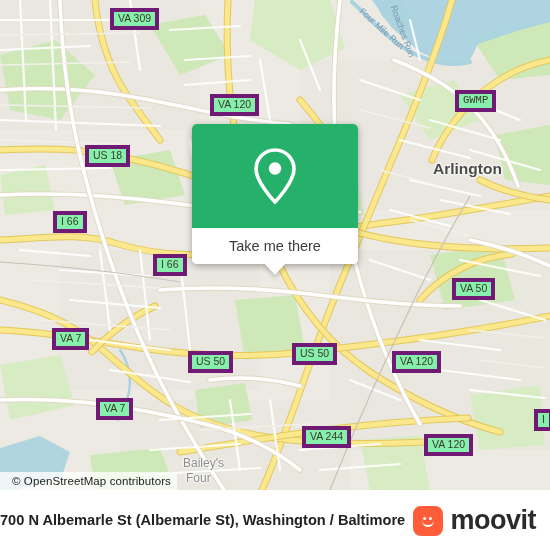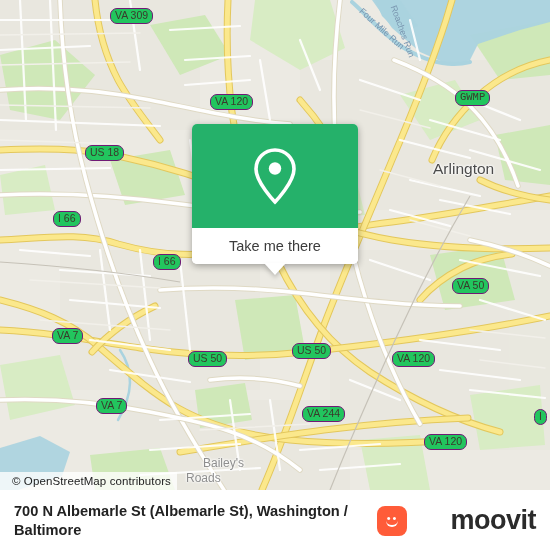--- a/index.html
+++ b/index.html
@@ -87,21 +87,20 @@
     position: absolute;
     left: 0; top: 490px;
     width: 550px; height: 60px;
     background: #ffffff;
     display: flex;
     align-items: center;
     border-top: 1px solid #ffffff;
   }
   #footer-title {
     flex: 1;
-    padding-left: 14px;
     padding-right: 6px;
     font-size: 14.6px;
     line-height: 19px;
     color: #222222;
     font-weight: 600;
   }
   #brand {
     display: flex;
     align-items: center;
     padding-right: 14px;
@@ -128,43 +127,42 @@
     left: 9px; top: 15px;
     width: 12px; height: 6px;
     border-bottom: 2.2px solid #fff;
     border-radius: 0 0 12px 12px;
   }
   #brand-name {
     font-size: 27px;
     color: #2b2b2b;
     font-weight: bold;
     letter-spacing: -0.5px;
-    margin-left: 36px;
   }
 
   
   .shield {
     position: absolute;
-    background: #22c55e;
-    border: 1px solid #701a75;
-    border-radius: 7px;
+    background: #86efac;
+    border: 4px solid #701a75;
+    border-radius: 0;
     font-size: 10.5px;
     color: #3a3a2c;
     padding: 1px 4px 1.5px 4px;
     white-space: nowrap;
     font-weight: normal;
     line-height: 11px;
   }
   .place-label {
     position: absolute;
     color: #3f3f3f;
     white-space: nowrap;
     text-shadow: 0 0 3px #fff, 0 0 3px #fff, 0 0 2px #fff;
   }
-  .place-big { font-size: 15.5px; color: #4b4b4b; }
+  .place-big { font-size: 15.5px; color: #4b4b4b; font-weight: bold; }
   .place-sm { font-size: 12px; color: #8e8e8e; }
   .river-label {
     position: absolute;
     font-size: 9px;
     color: #7a96b0;
   }
 </style>
 </head>
 <body>
 
@@ -346,39 +344,39 @@
           <path d="M480,360 L545,368"></path>
       </g>
 
       <g class="rail">
         <path d="M330,490 C350,440 372,390 396,338 C418,290 444,240 470,196"></path>
         <path d="M0,262 C60,266 120,272 180,282"></path>
       </g>
     </svg>
 
     <div class="place-label place-big" style="left:433px; top:160px;">Arlington</div>
-    <div class="place-label place-sm" style="left:183px; top:456px;margin-left:20px;">Bailey's</div>
-    <div class="place-label place-sm" style="left:186px; top:471px;">Roads</div>
+    <div class="place-label place-sm" style="left:183px; top:456px;">Bailey's</div>
+    <div class="place-label place-sm" style="left:186px; top:471px;">Four</div>
 
     <div class="river-label" style="left:364px; top:6px; transform:rotate(42deg); transform-origin:left top;">Four Mile Run</div>
     <div class="river-label" style="left:398px; top:4px; transform:rotate(70deg); transform-origin:left top;">Roaches Run</div>
 
     <div class="shield" style="left:110px; top:8px;">VA 309</div>
     <div class="shield" style="left:210px; top:94px;">VA 120</div>
     <div class="shield" style="left:455px; top:90px;font-family:Liberation Mono, monospace;">GWMP</div>
     <div class="shield" style="left:85px; top:145px;">US 18</div>
     <div class="shield" style="left:53px; top:211px;">I 66</div>
     <div class="shield" style="left:153px; top:254px;">I 66</div>
     <div class="shield" style="left:452px; top:278px;">VA 50</div>
     <div class="shield" style="left:52px; top:328px;">VA 7</div>
     <div class="shield" style="left:188px; top:351px;">US 50</div>
     <div class="shield" style="left:292px; top:343px;">US 50</div>
     <div class="shield" style="left:392px; top:351px;">VA 120</div>
     <div class="shield" style="left:96px; top:398px;">VA 7</div>
-    <div class="shield" style="left:302px; top:406px;text-align:center;">VA 244</div>
+    <div class="shield" style="left:302px; top:426px;text-align:center;">VA 244</div>
     <div class="shield" style="left:424px; top:434px;">VA 120</div>
     <div class="shield" style="left:534px; top:409px;">I</div>
 
     <div id="popup">
       <div id="popup-top">
         <svg width="54" height="60" viewBox="0 0 54 60">
           <path d="M27 4 C16.5 4 8 12.5 8 23 C8 36.5 27 56 27 56 C27 56 46 36.5 46 23 C46 12.5 37.5 4 27 4 Z" fill="none" stroke="#ffffff" stroke-width="3.6"></path>
           <circle cx="27" cy="22.5" r="6.2" fill="#ffffff"></circle>
         </svg>
       </div>

